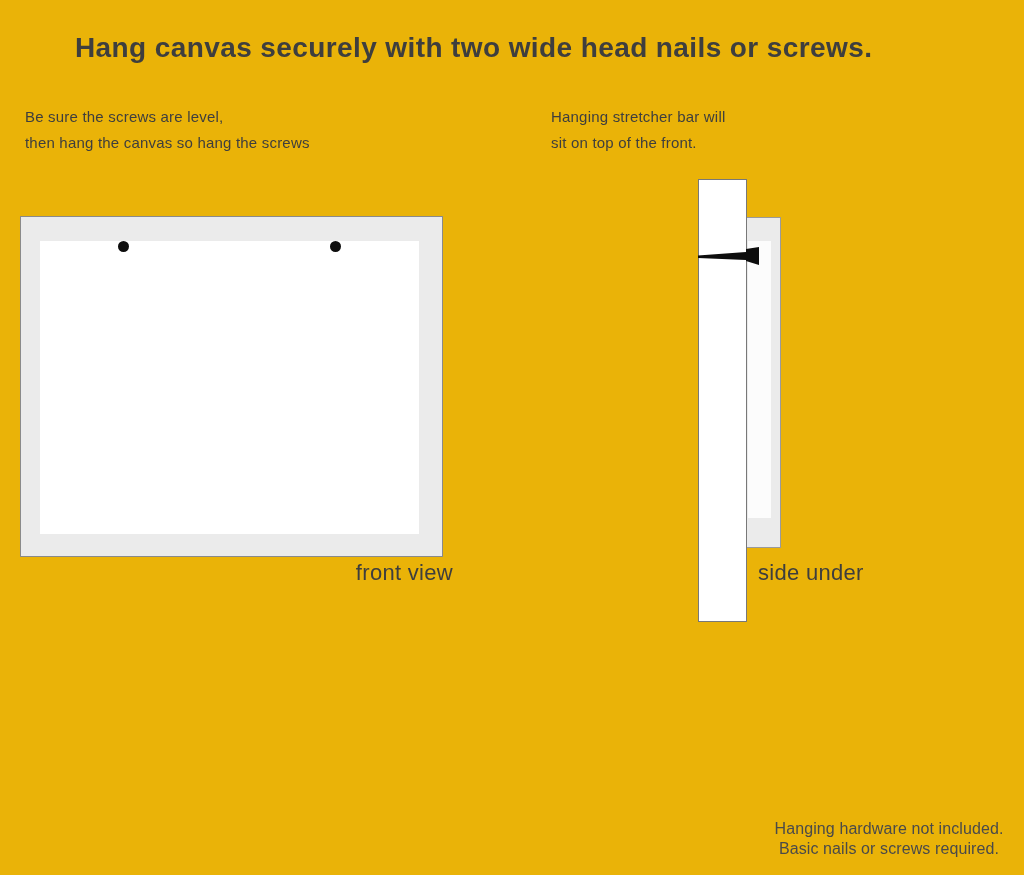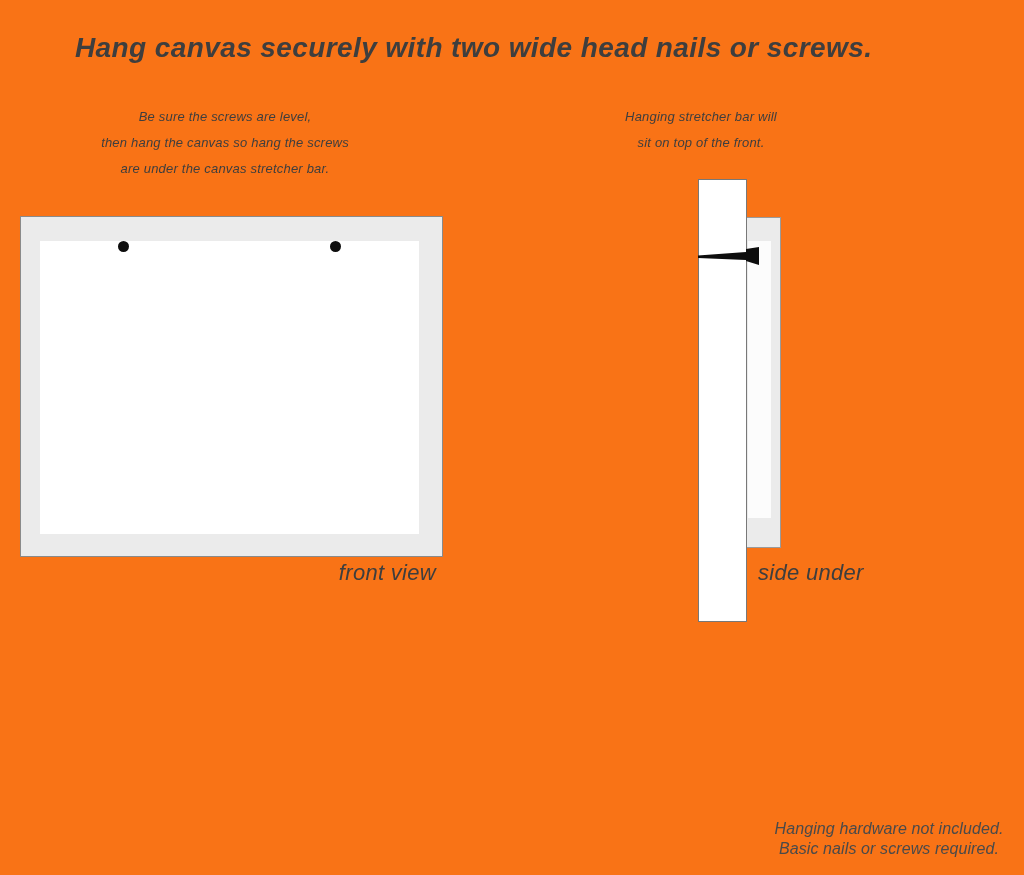--- a/index.html
+++ b/index.html
@@ -6,34 +6,33 @@
     --canvas-edge-gray:#ebebeb;
     --outline-gray:#8a8a8a;
     --hardware-black:#0d0d0d;
     --text-dark:#3e3e3e;
     --footnote-gray:#4a4a4a;
   }
   html,body{margin:0;padding:0;background:#fff;}
   .stage{
     position:relative;
     width:1024px;height:875px;
-    background:#f97316;
+    background:#eab308;
     font-family:"Liberation Sans", sans-serif;
     color:var(--text-dark);
     overflow:hidden;
-    font-style:italic;
   }
   .page-title{
     position:absolute;left:75px;top:12px;
     font-size:28px;line-height:34px;letter-spacing:.4px;
     white-space:nowrap;color:var(--text-dark);
   }
   .para{
-    position:absolute;text-align:center;
-    font-size:13px;line-height:26px;letter-spacing:.2px;
+    position:absolute;
+    font-size:15px;line-height:26px;letter-spacing:.2px;
     color:var(--text-dark);
   }
   .para-front{left:25px;top:104px;width:400px;}
   .para-side{left:551px;top:104px;width:300px;}
 
   
   .front-canvas{
     position:absolute;left:20px;top:216px;width:421px;height:339px;
     background:var(--canvas-edge-gray);
     border:1px solid var(--outline-gray);
@@ -47,21 +46,21 @@
     background:var(--hardware-black);
   }
   .screw-dot.left{left:97px;top:24px;}
   .screw-dot.right{left:309px;top:24px;}
 
   .view-label{
     position:absolute;top:561px;
     font-size:22px;line-height:24px;letter-spacing:.3px;
     color:var(--text-dark);white-space:nowrap;
   }
-  .label-front{right:588px;text-align:right;}
+  .label-front{right:571px;text-align:right;}
   .label-side{left:758px;}
 
   
   .side-canvas{
     position:absolute;left:746px;top:217px;width:33px;height:329px;
     background:var(--canvas-edge-gray);
     border:1px solid #9a9a9a;
   }
   .side-face{
     position:absolute;left:1px;top:23px;width:23px;bottom:29px;
@@ -86,21 +85,20 @@
 </head>
 <body>
 
 <div class="stage">
 
   <h1 class="page-title">Hang canvas securely with two wide head nails or screws.</h1>
 
   <div class="para para-front">
     <div>Be sure the screws are level,</div>
     <div>then hang the canvas so hang the screws</div>
-    <div>are under the canvas stretcher bar.</div>
   </div>
 
   <div class="para para-side">
     <div>Hanging stretcher bar will</div>
     <div>sit on top of the front.</div>
   </div>
 
   <div class="front-canvas">
     <div class="front-face"></div>
     <div class="screw-dot left"></div>

